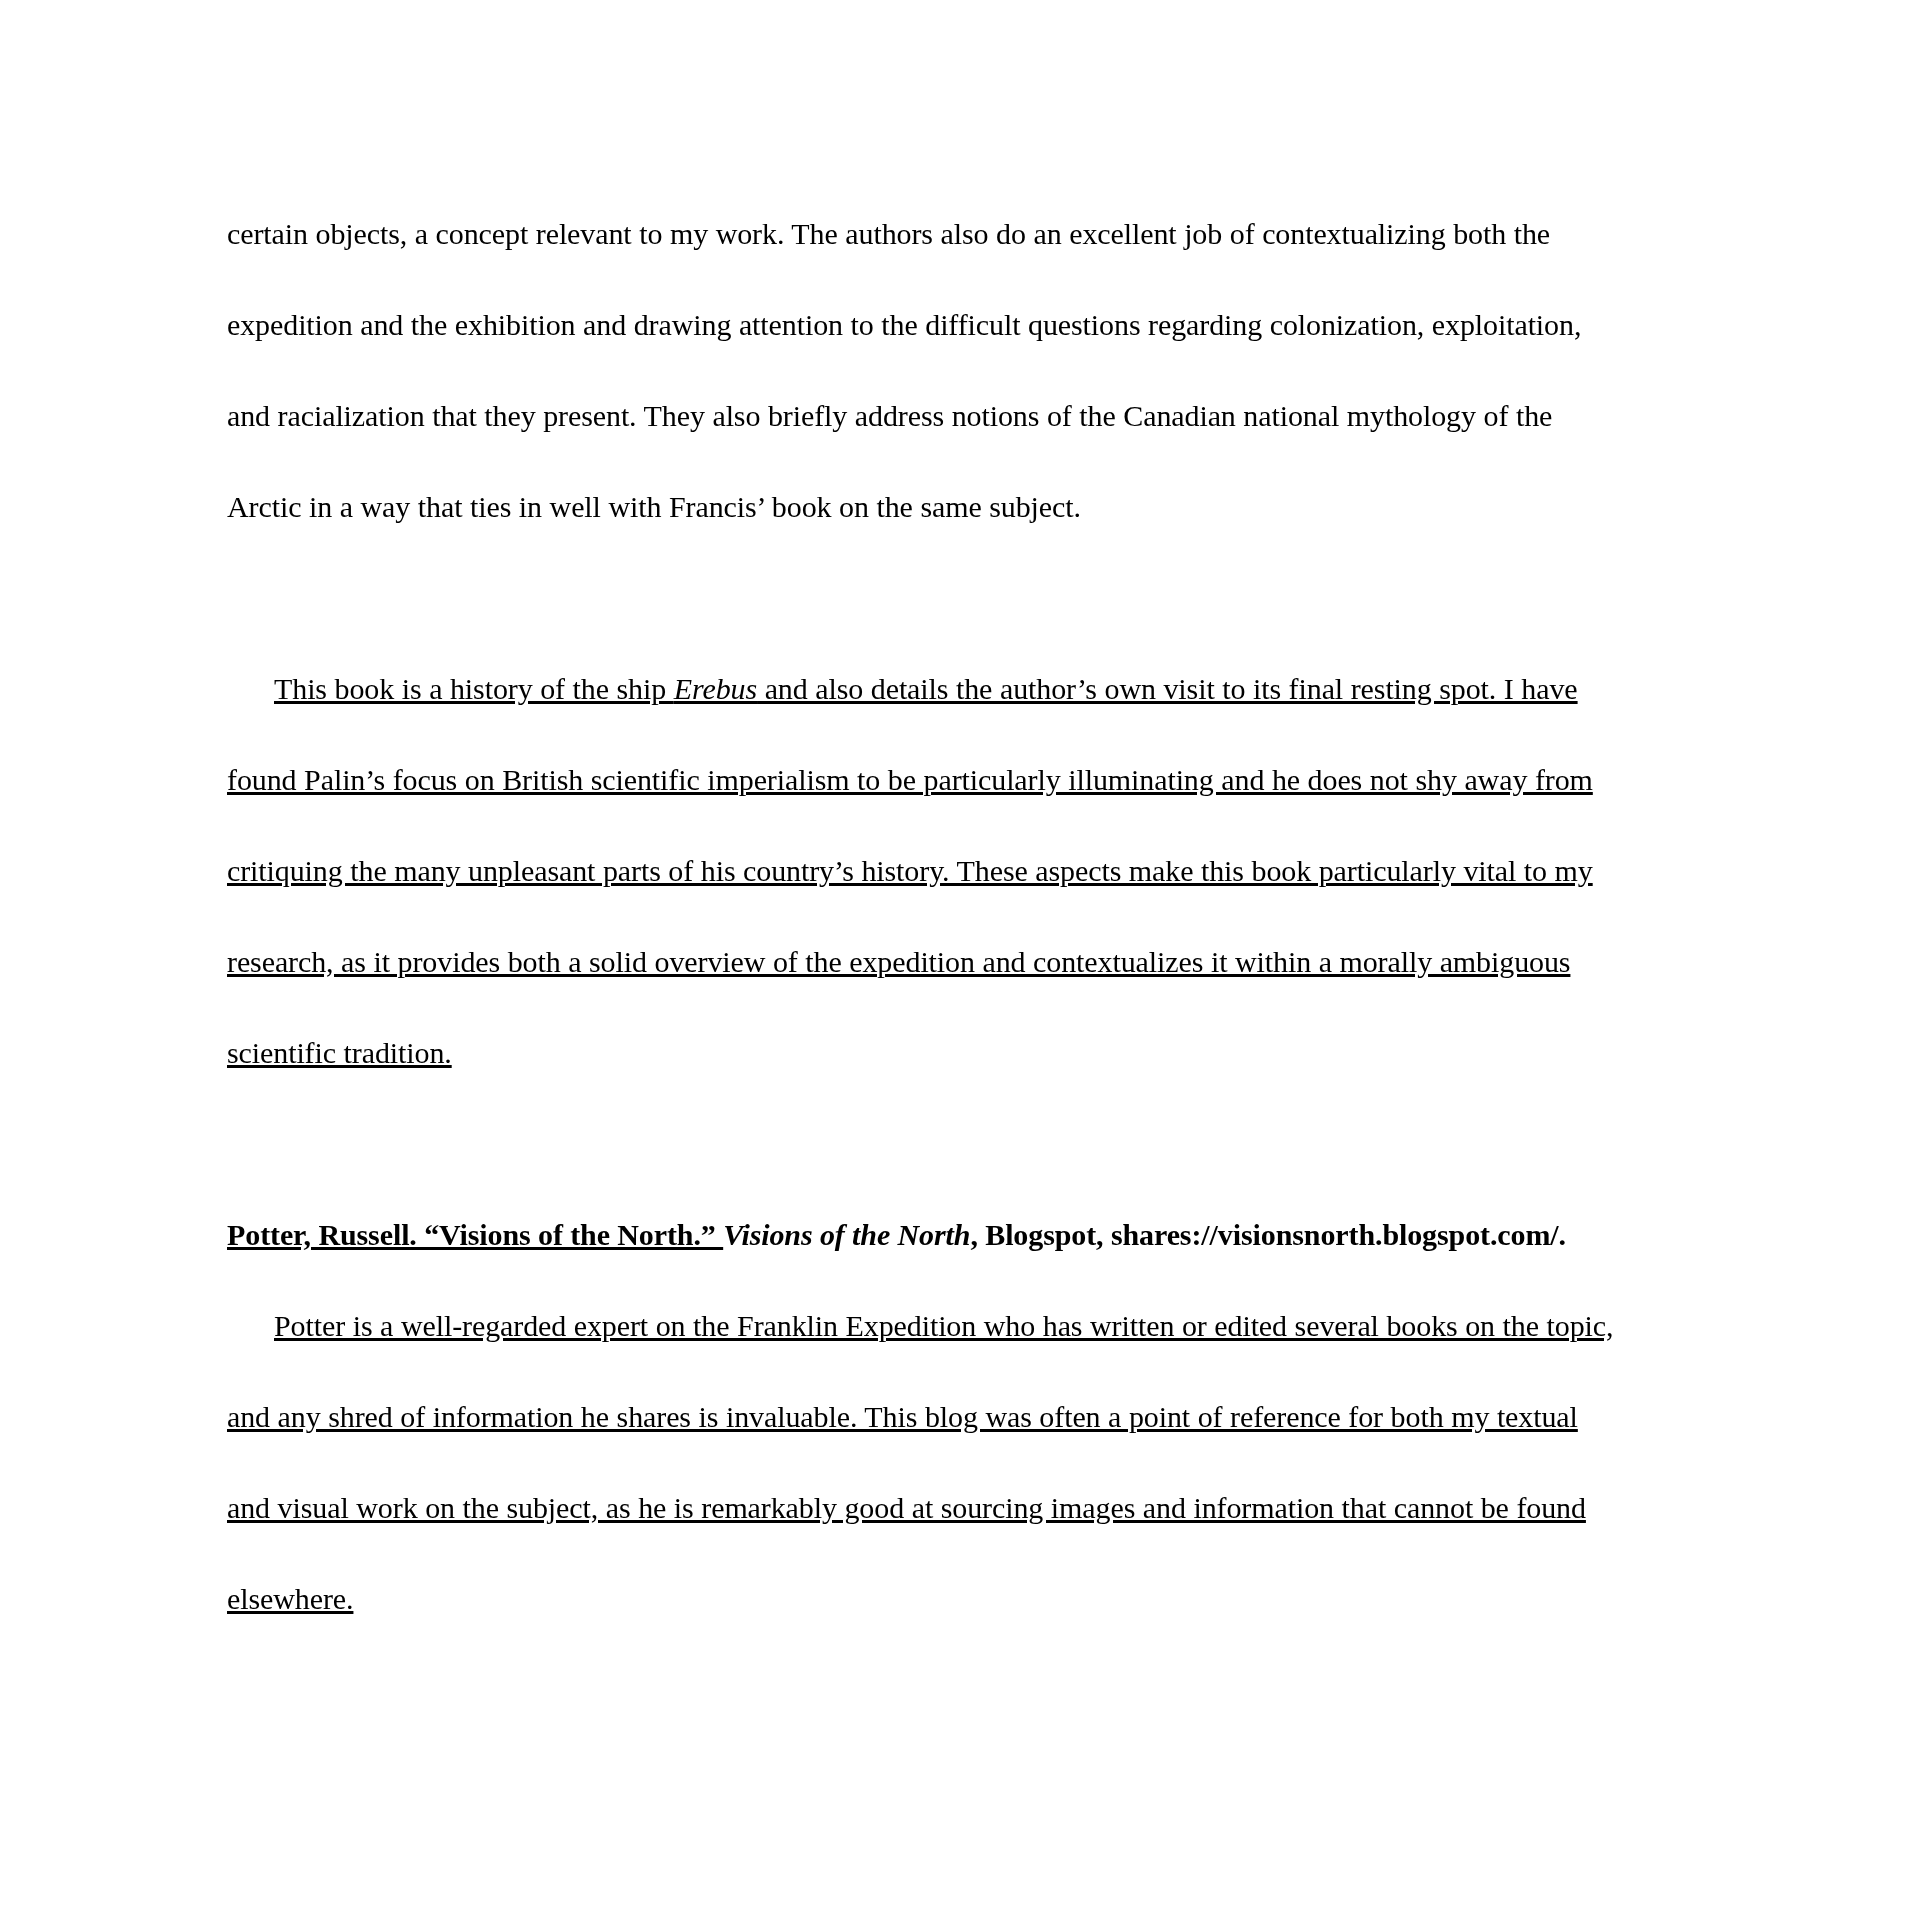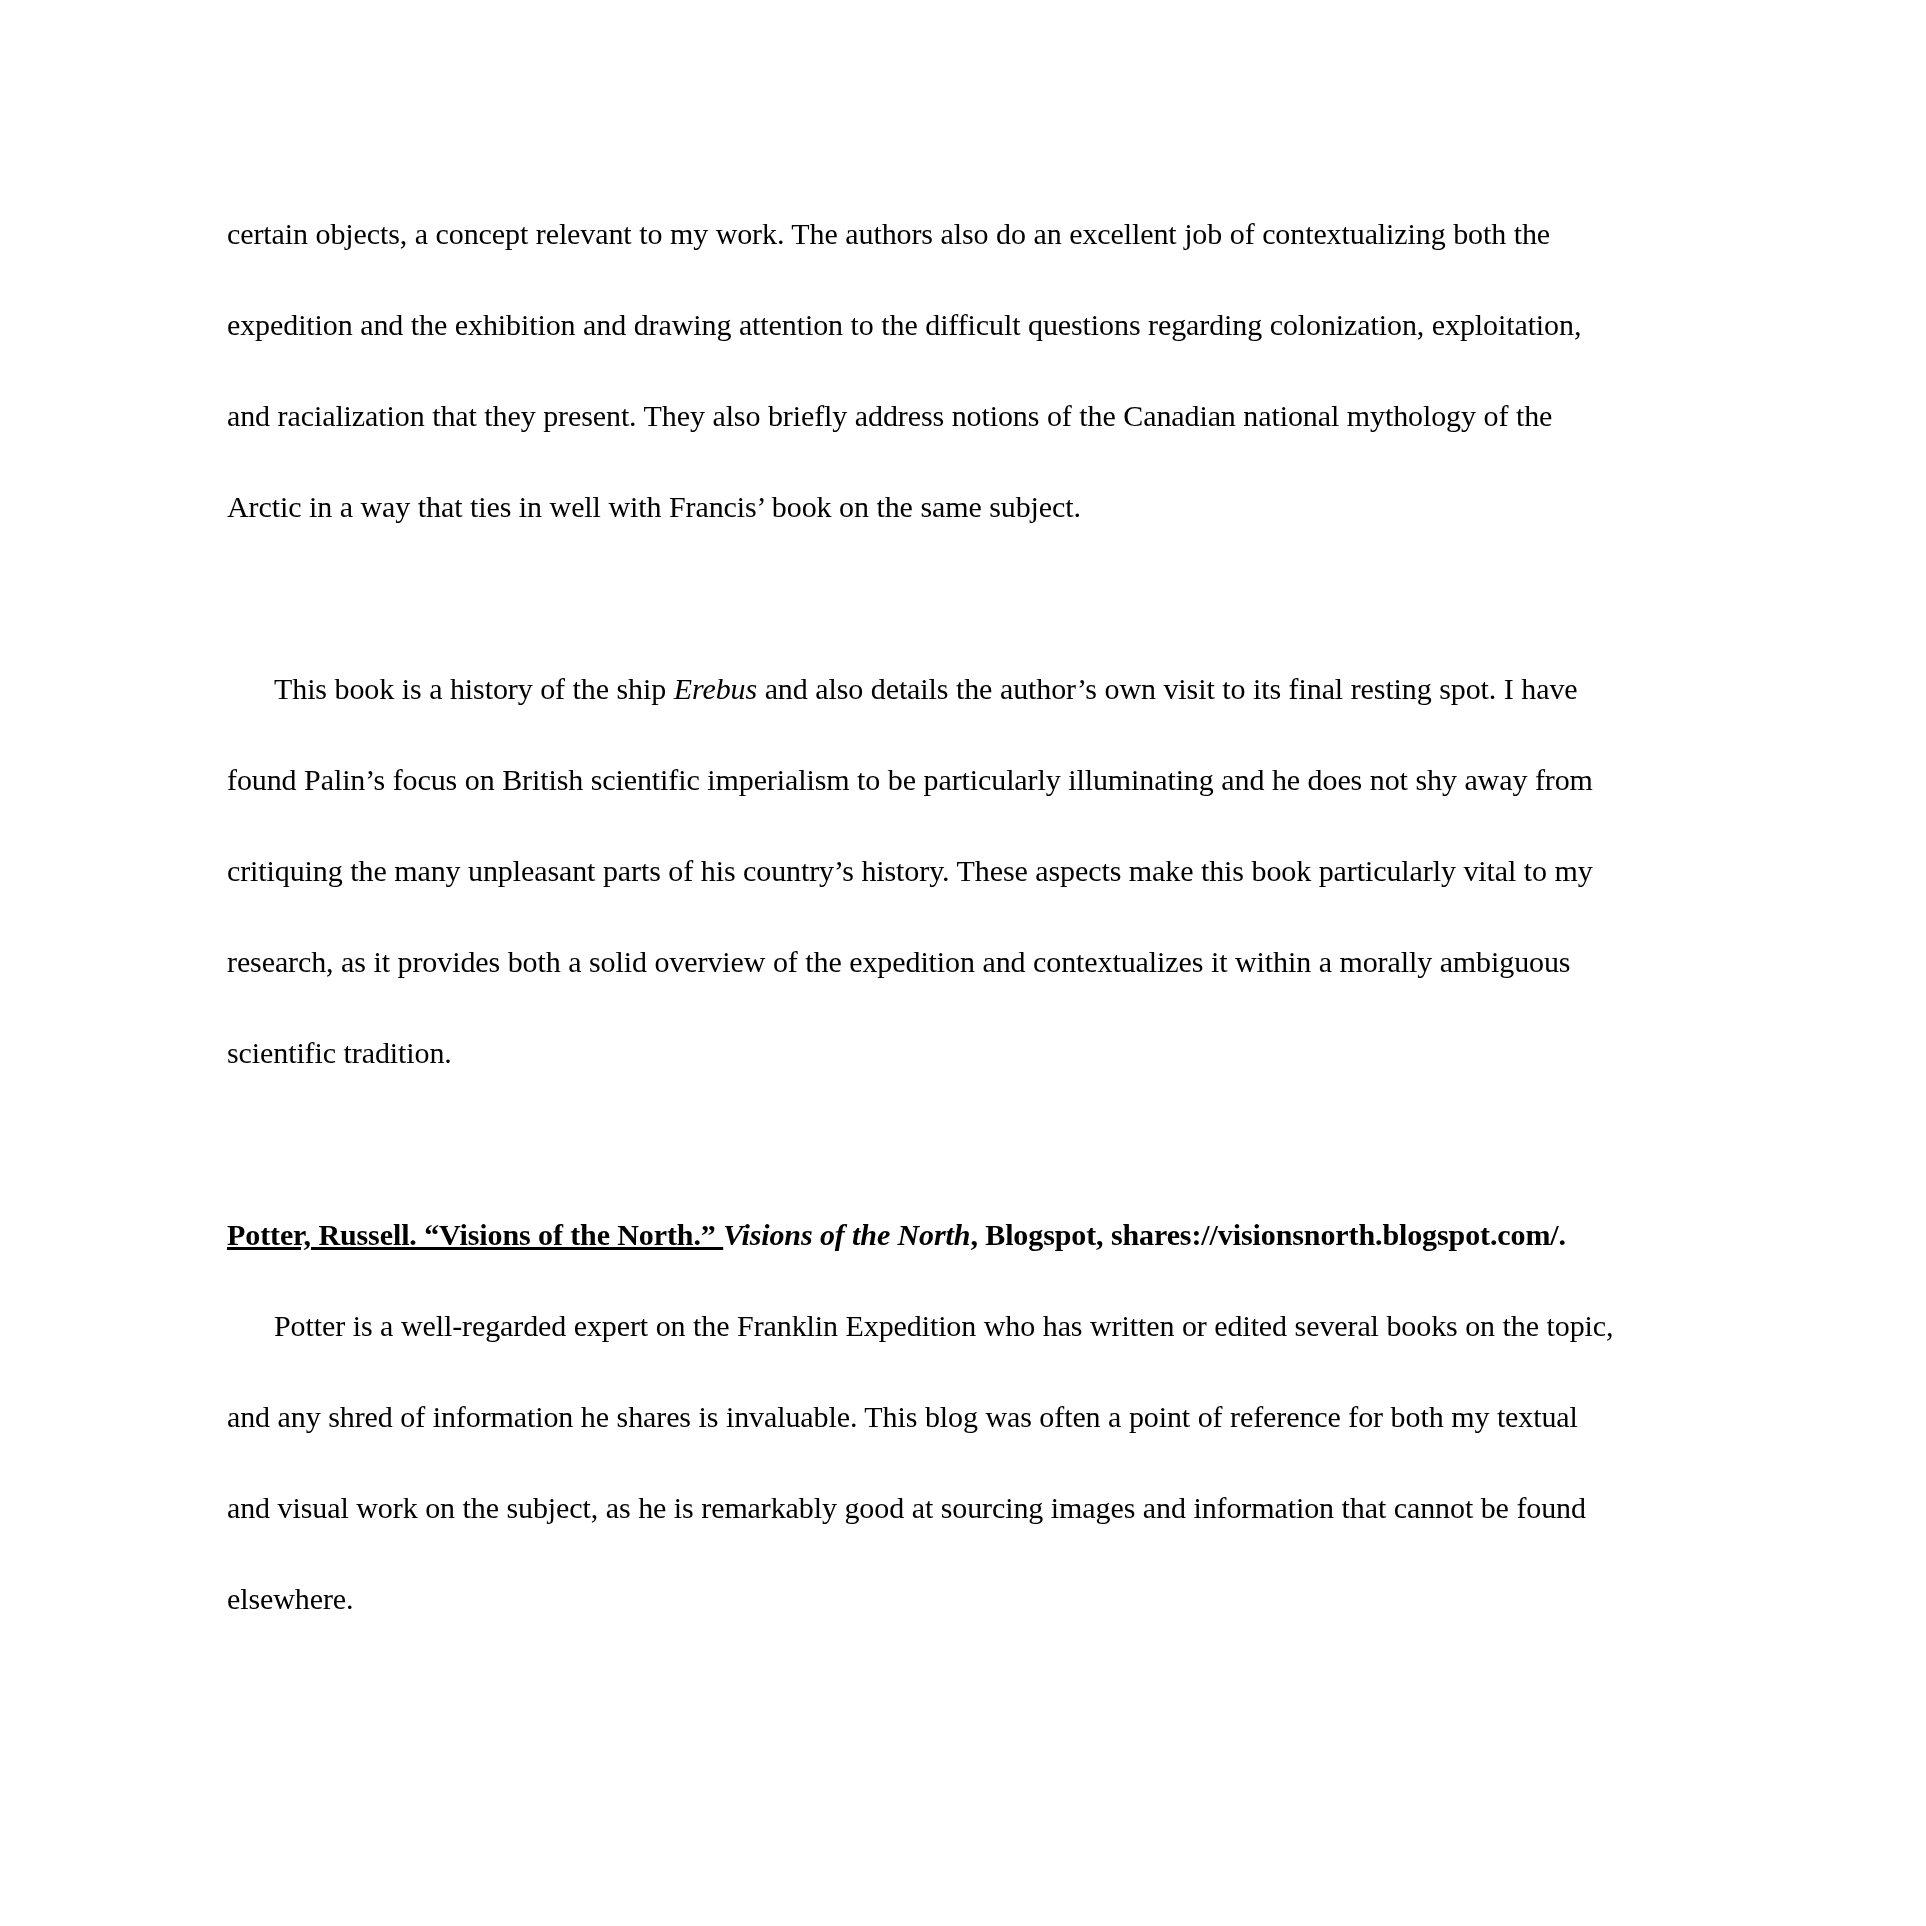--- a/index.html
+++ b/index.html
@@ -44,20 +44,21 @@
   }
 
   
   .para.no-indent {
     text-indent: 0;
   }
 
   
   .para.indent-first {
     text-indent: 47px;
+    text-decoration: underline;
   }
 
   
   .spacer {
     height: 91px;
   }
 
   
   .citation {
     font-size: 30px;

